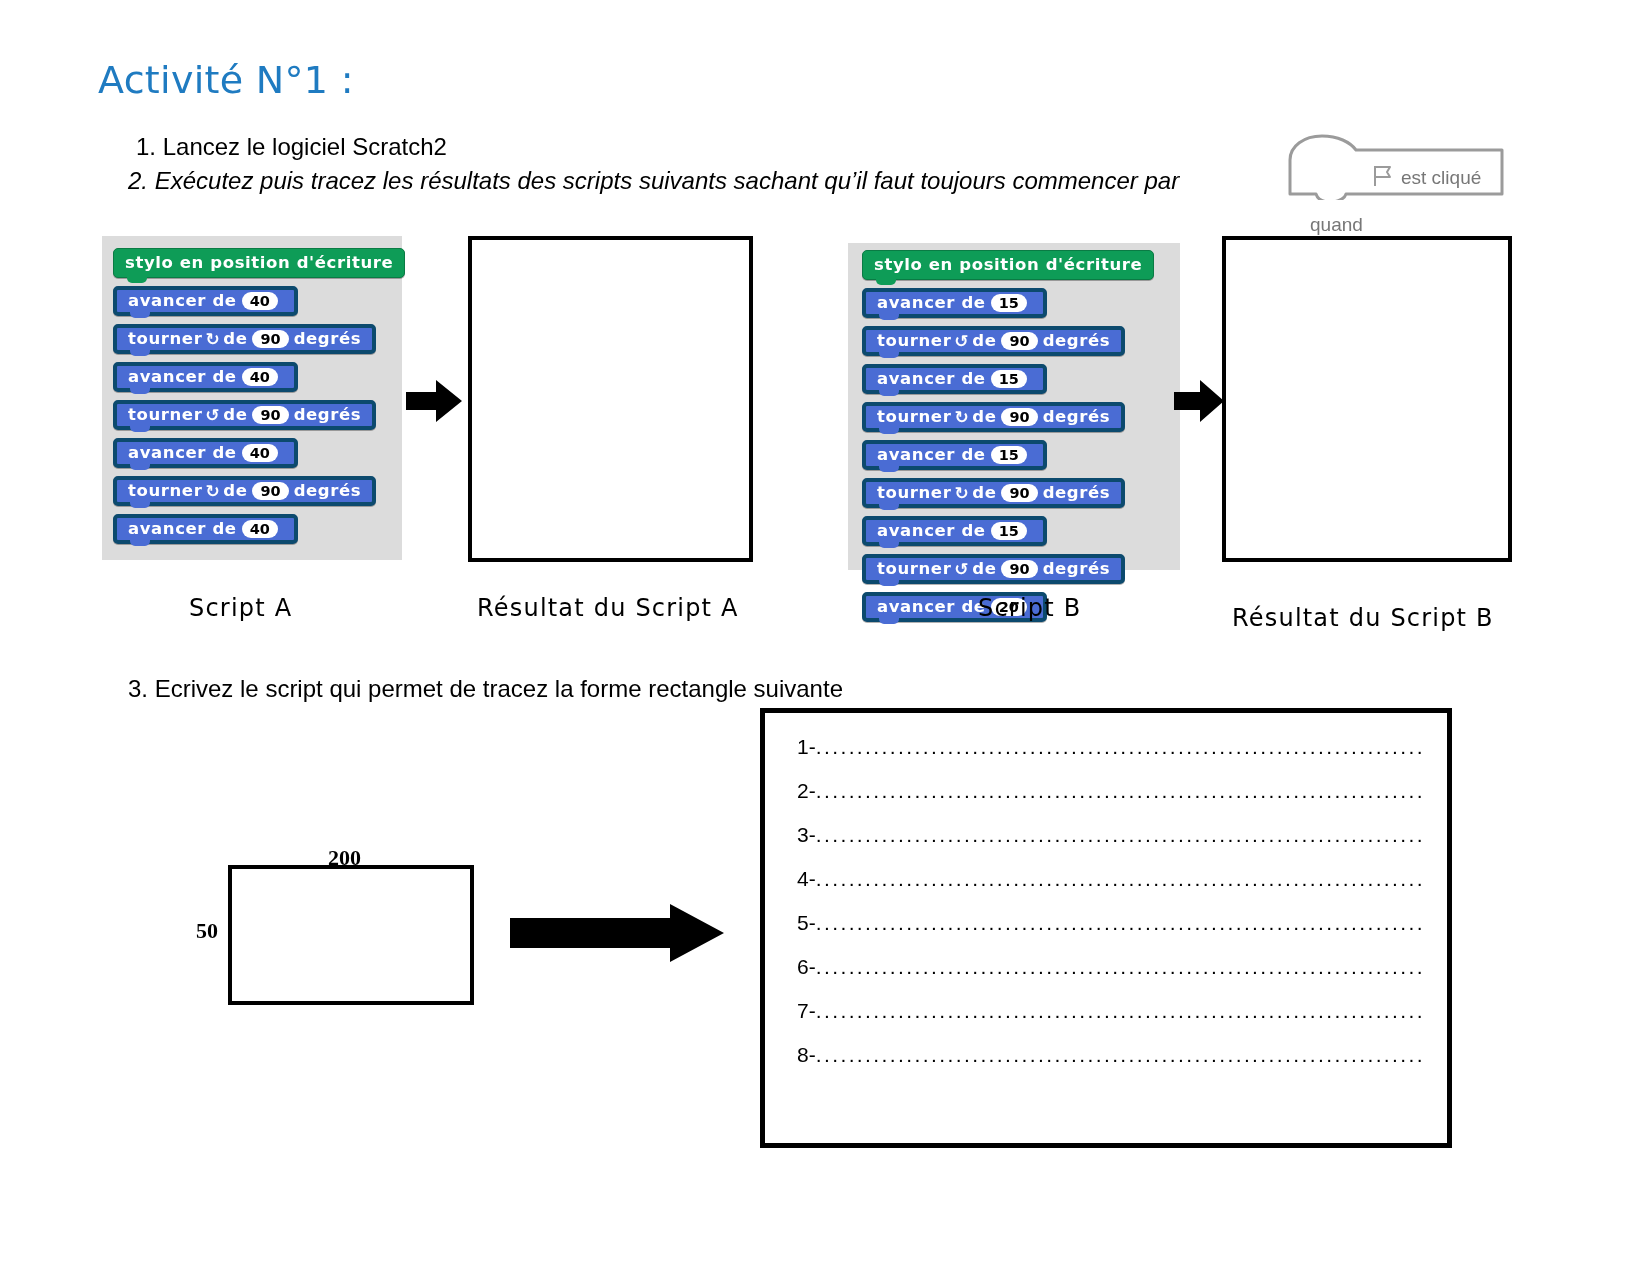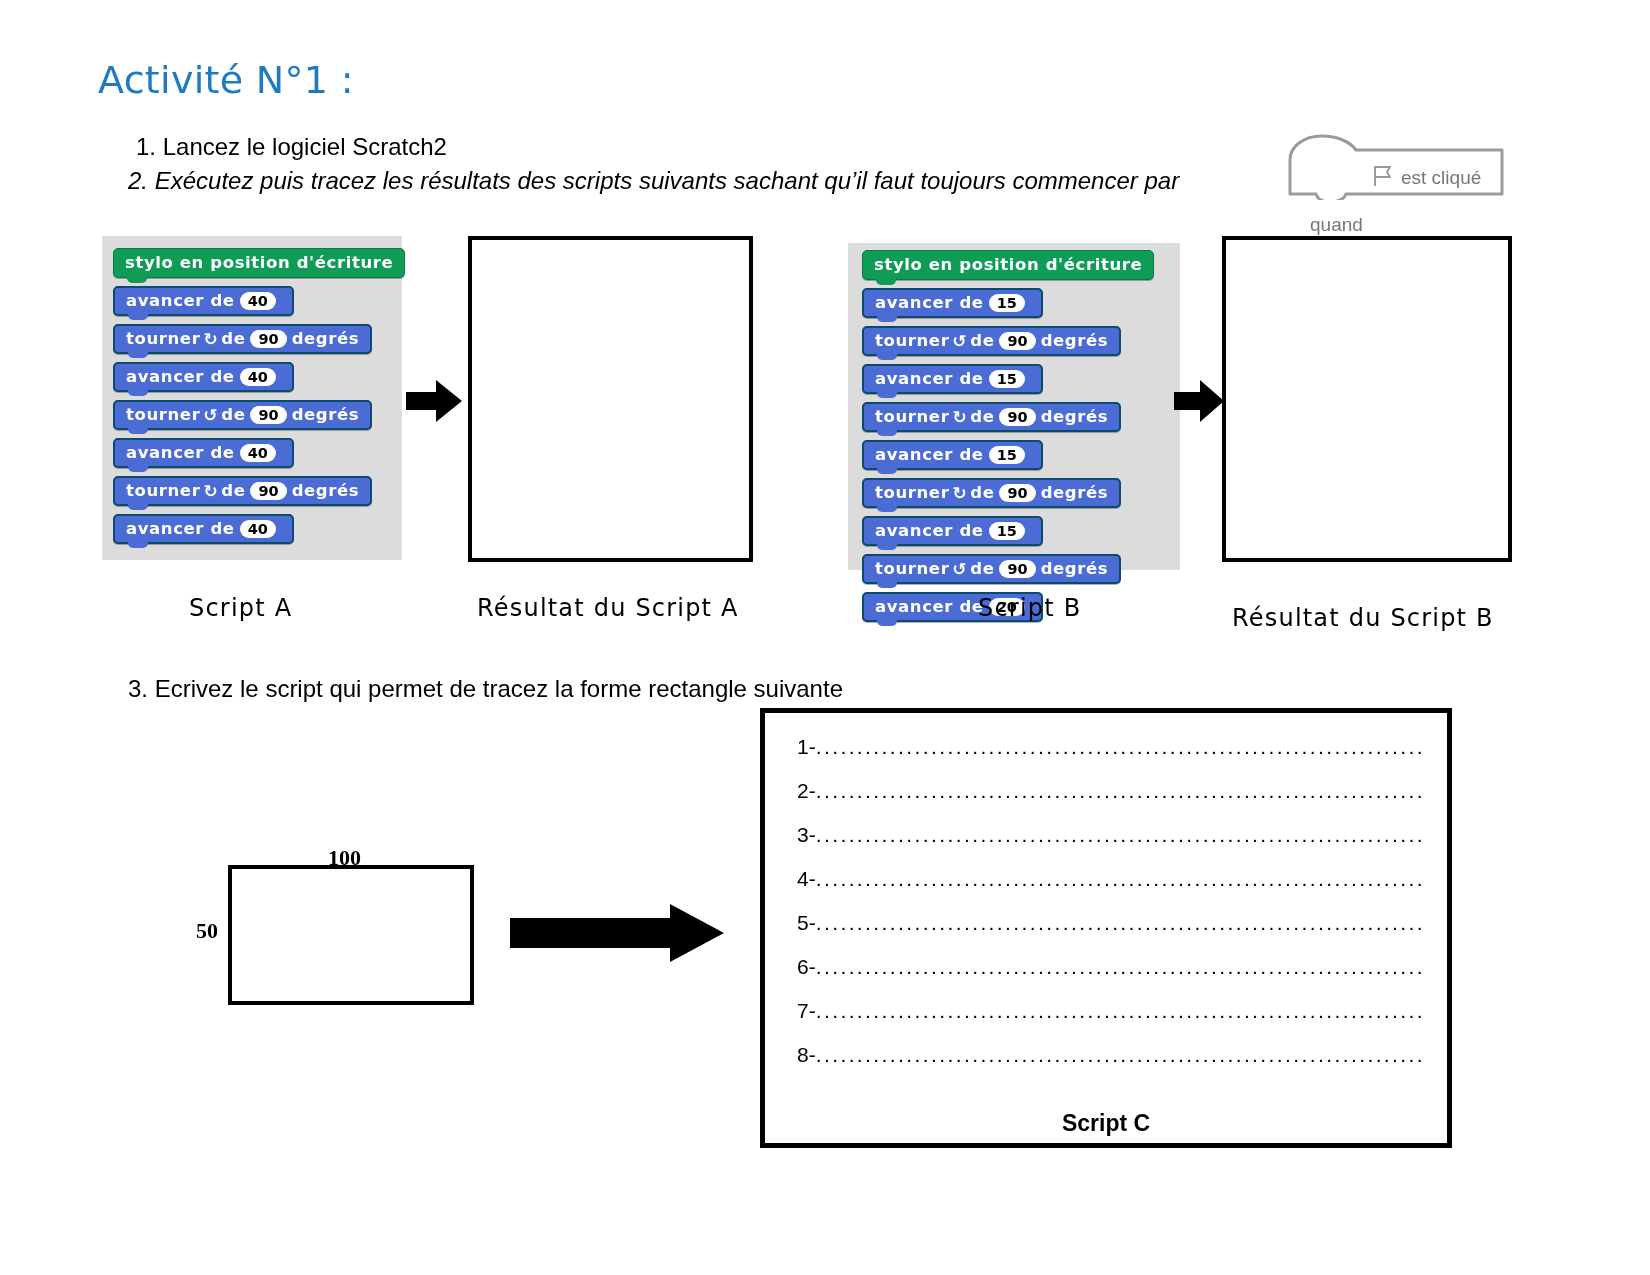--- a/index.html
+++ b/index.html
@@ -87,21 +87,21 @@
     color: #fff;
     font-family: "DejaVu Sans", sans-serif;
     font-weight: bold;
     font-size: 16.5px;
     white-space: nowrap;
     margin-bottom: 8px;
     letter-spacing: 0.6px;
     box-shadow: 0 1px 0 rgba(0,0,0,0.30);
   }
   .blk.pen   { background: #0E9C57; border: 1px solid #0a7b44; }
-  .blk.motion{ background: #4A6CD4; border: 2px solid #0c4a6e; }
+  .blk.motion{ background: #4A6CD4; border: 4px solid #0c4a6e; }
 
   
   .blk::after {
     content: "";
     position: absolute;
     left: 13px;
     bottom: -6px;
     width: 20px;
     height: 7px;
     border-radius: 0 0 5px 5px;
@@ -364,21 +364,21 @@
     </svg>
 </div>
 
 <div class="result-box" id="result-b-box"></div>
 
 <div class="caption" id="cap-script-a">Script A</div>
 <div class="caption" id="cap-result-a">Résultat du Script A</div>
 <div class="caption" id="cap-script-b">Script B</div>
 <div class="caption" id="cap-result-b">Résultat du Script B</div>
 
-<div id="rect-label-top">100</div>
+<div id="rect-label-top">200</div>
 <div id="rect-label-left">50</div>
 <div id="rect-figure"></div>
 
 <div class="arrow" id="arrow-c">
   <svg width="214" height="60" viewBox="0 0 214 60">
       <path d="M0,15 L160,15 L160,1 L214,30 L160,59 L160,45 L0,45 Z" fill="#000"></path>
     </svg>
 </div>
 
 <div id="script-c-box">
@@ -409,14 +409,13 @@
       </div>
       <div class="answer-line">
         <span class="num">7-</span>
         <span class="dots">...........................................................................................................</span>
       </div>
       <div class="answer-line">
         <span class="num">8-</span>
         <span class="dots">...........................................................................................................</span>
       </div>
     </div>
-  <div id="cap-script-c">Script C</div>
 </div>
 
 </body></html>

